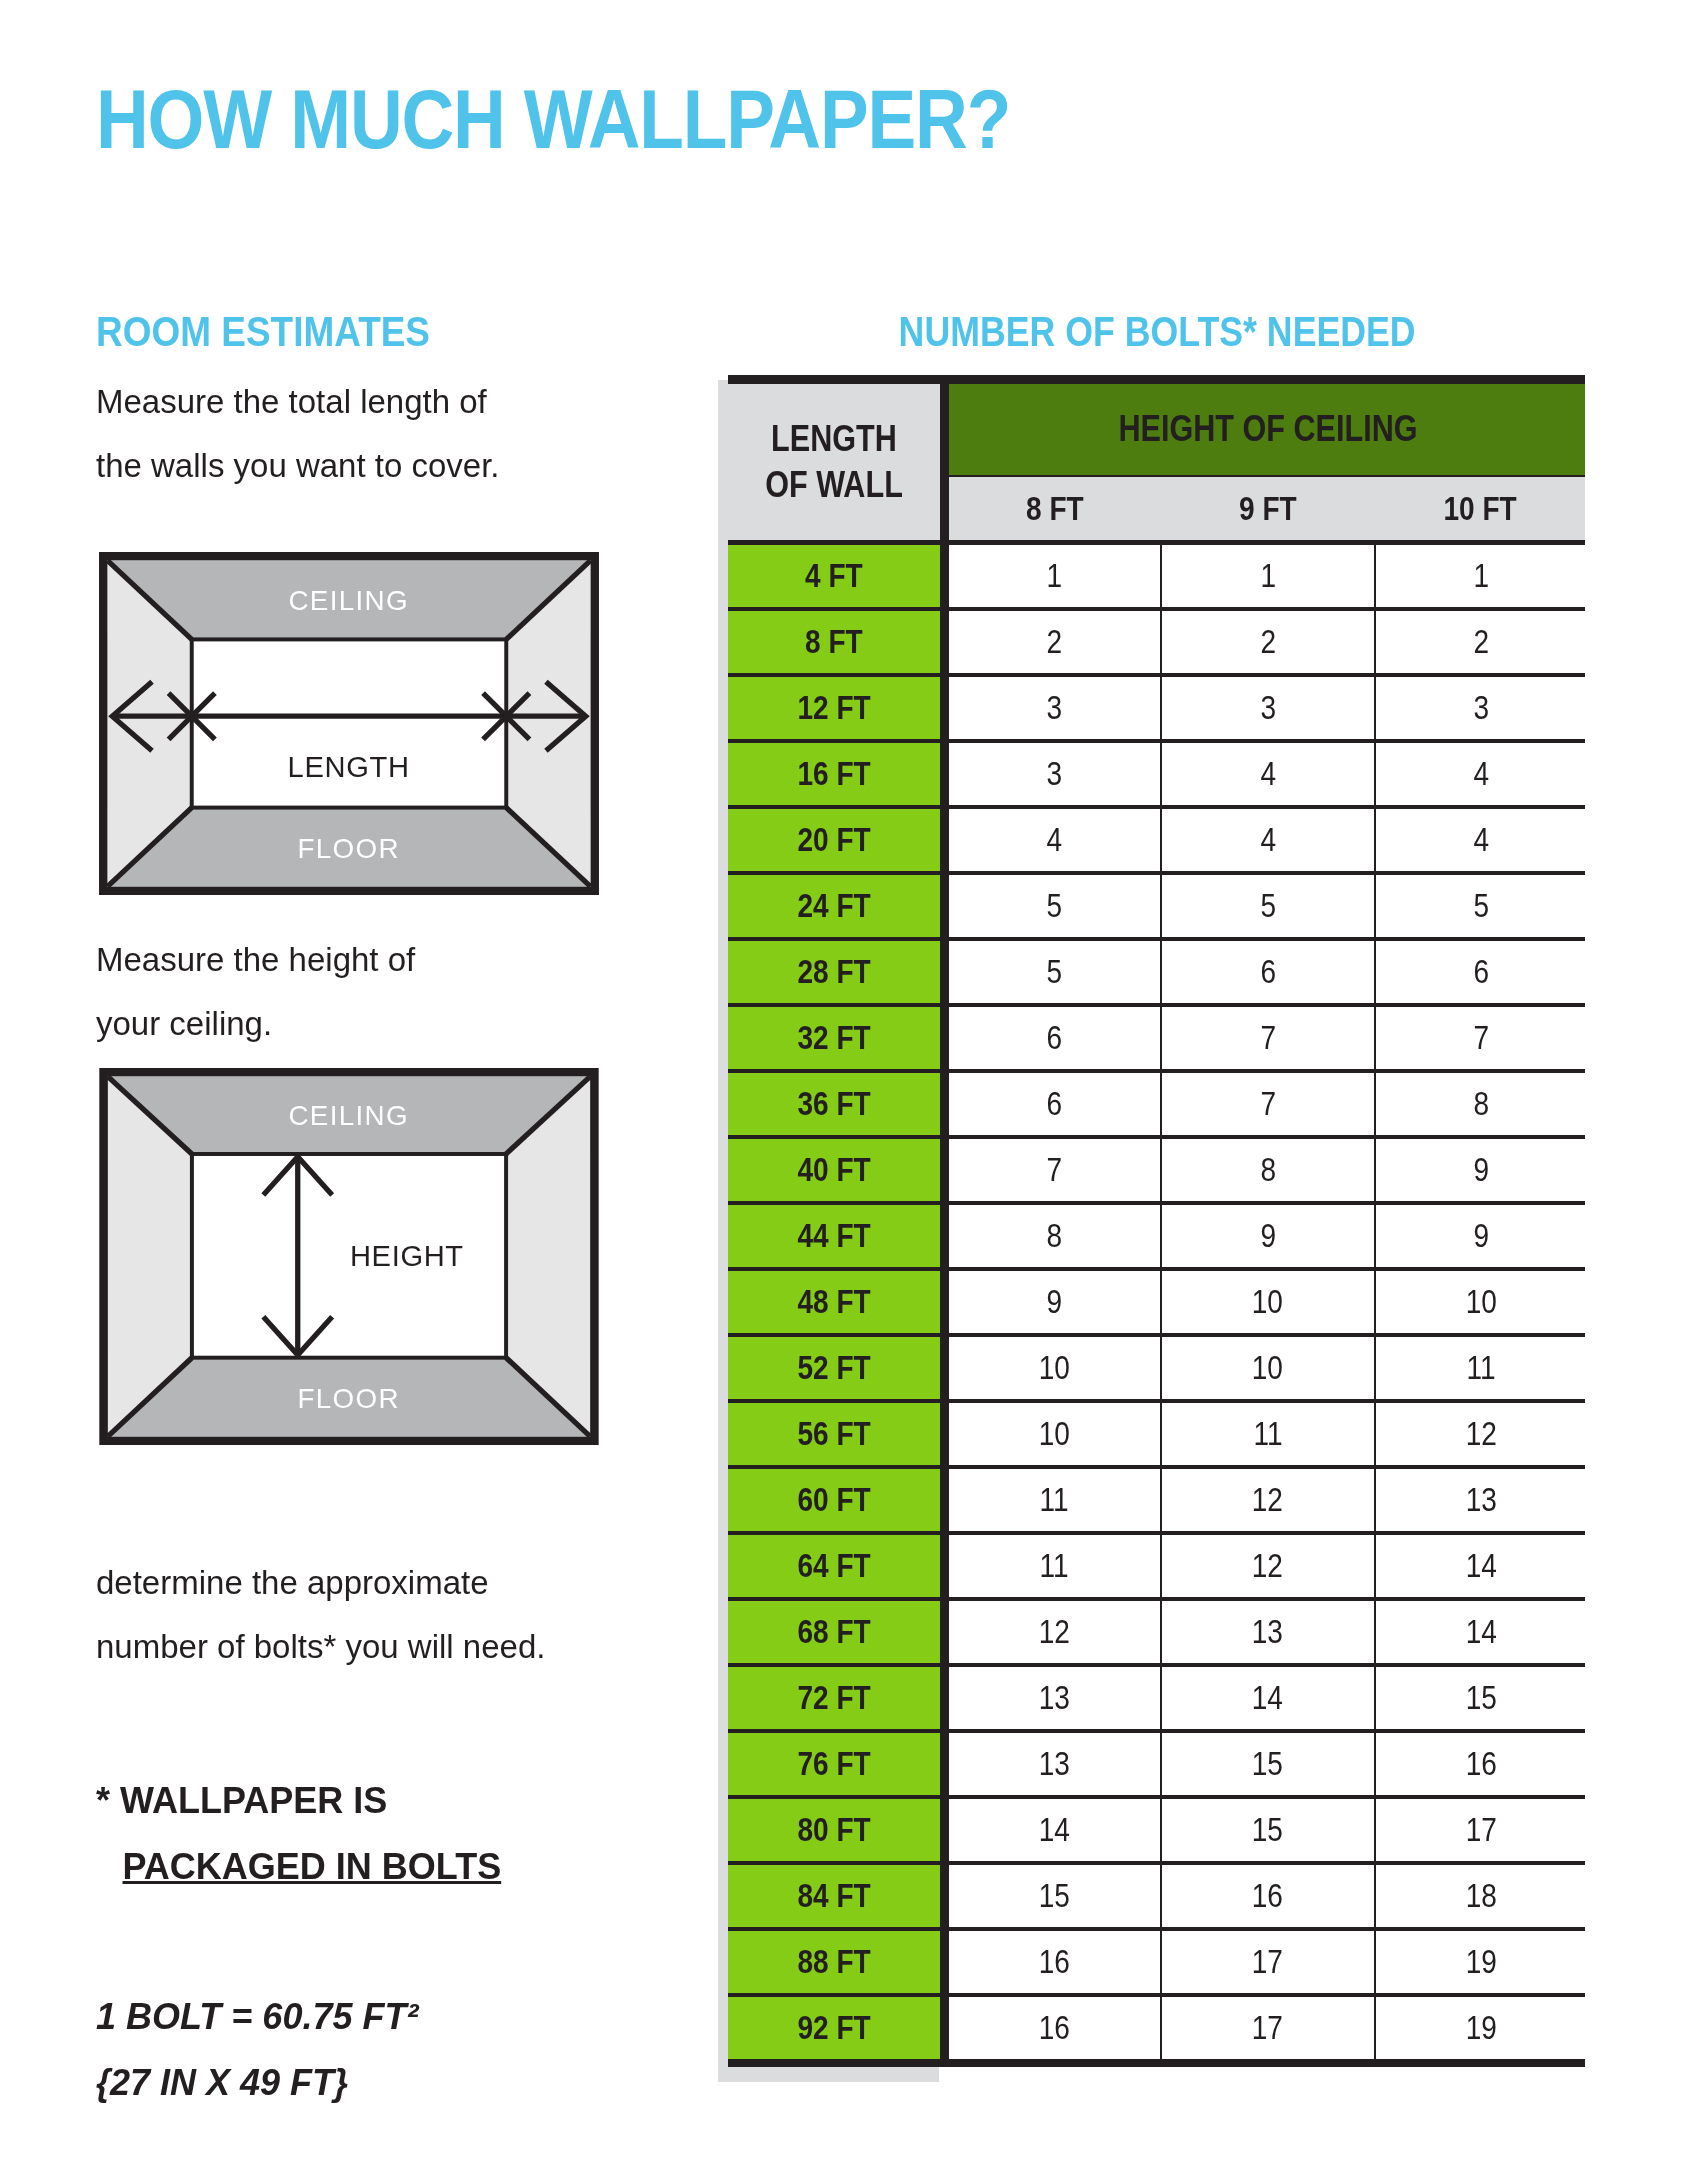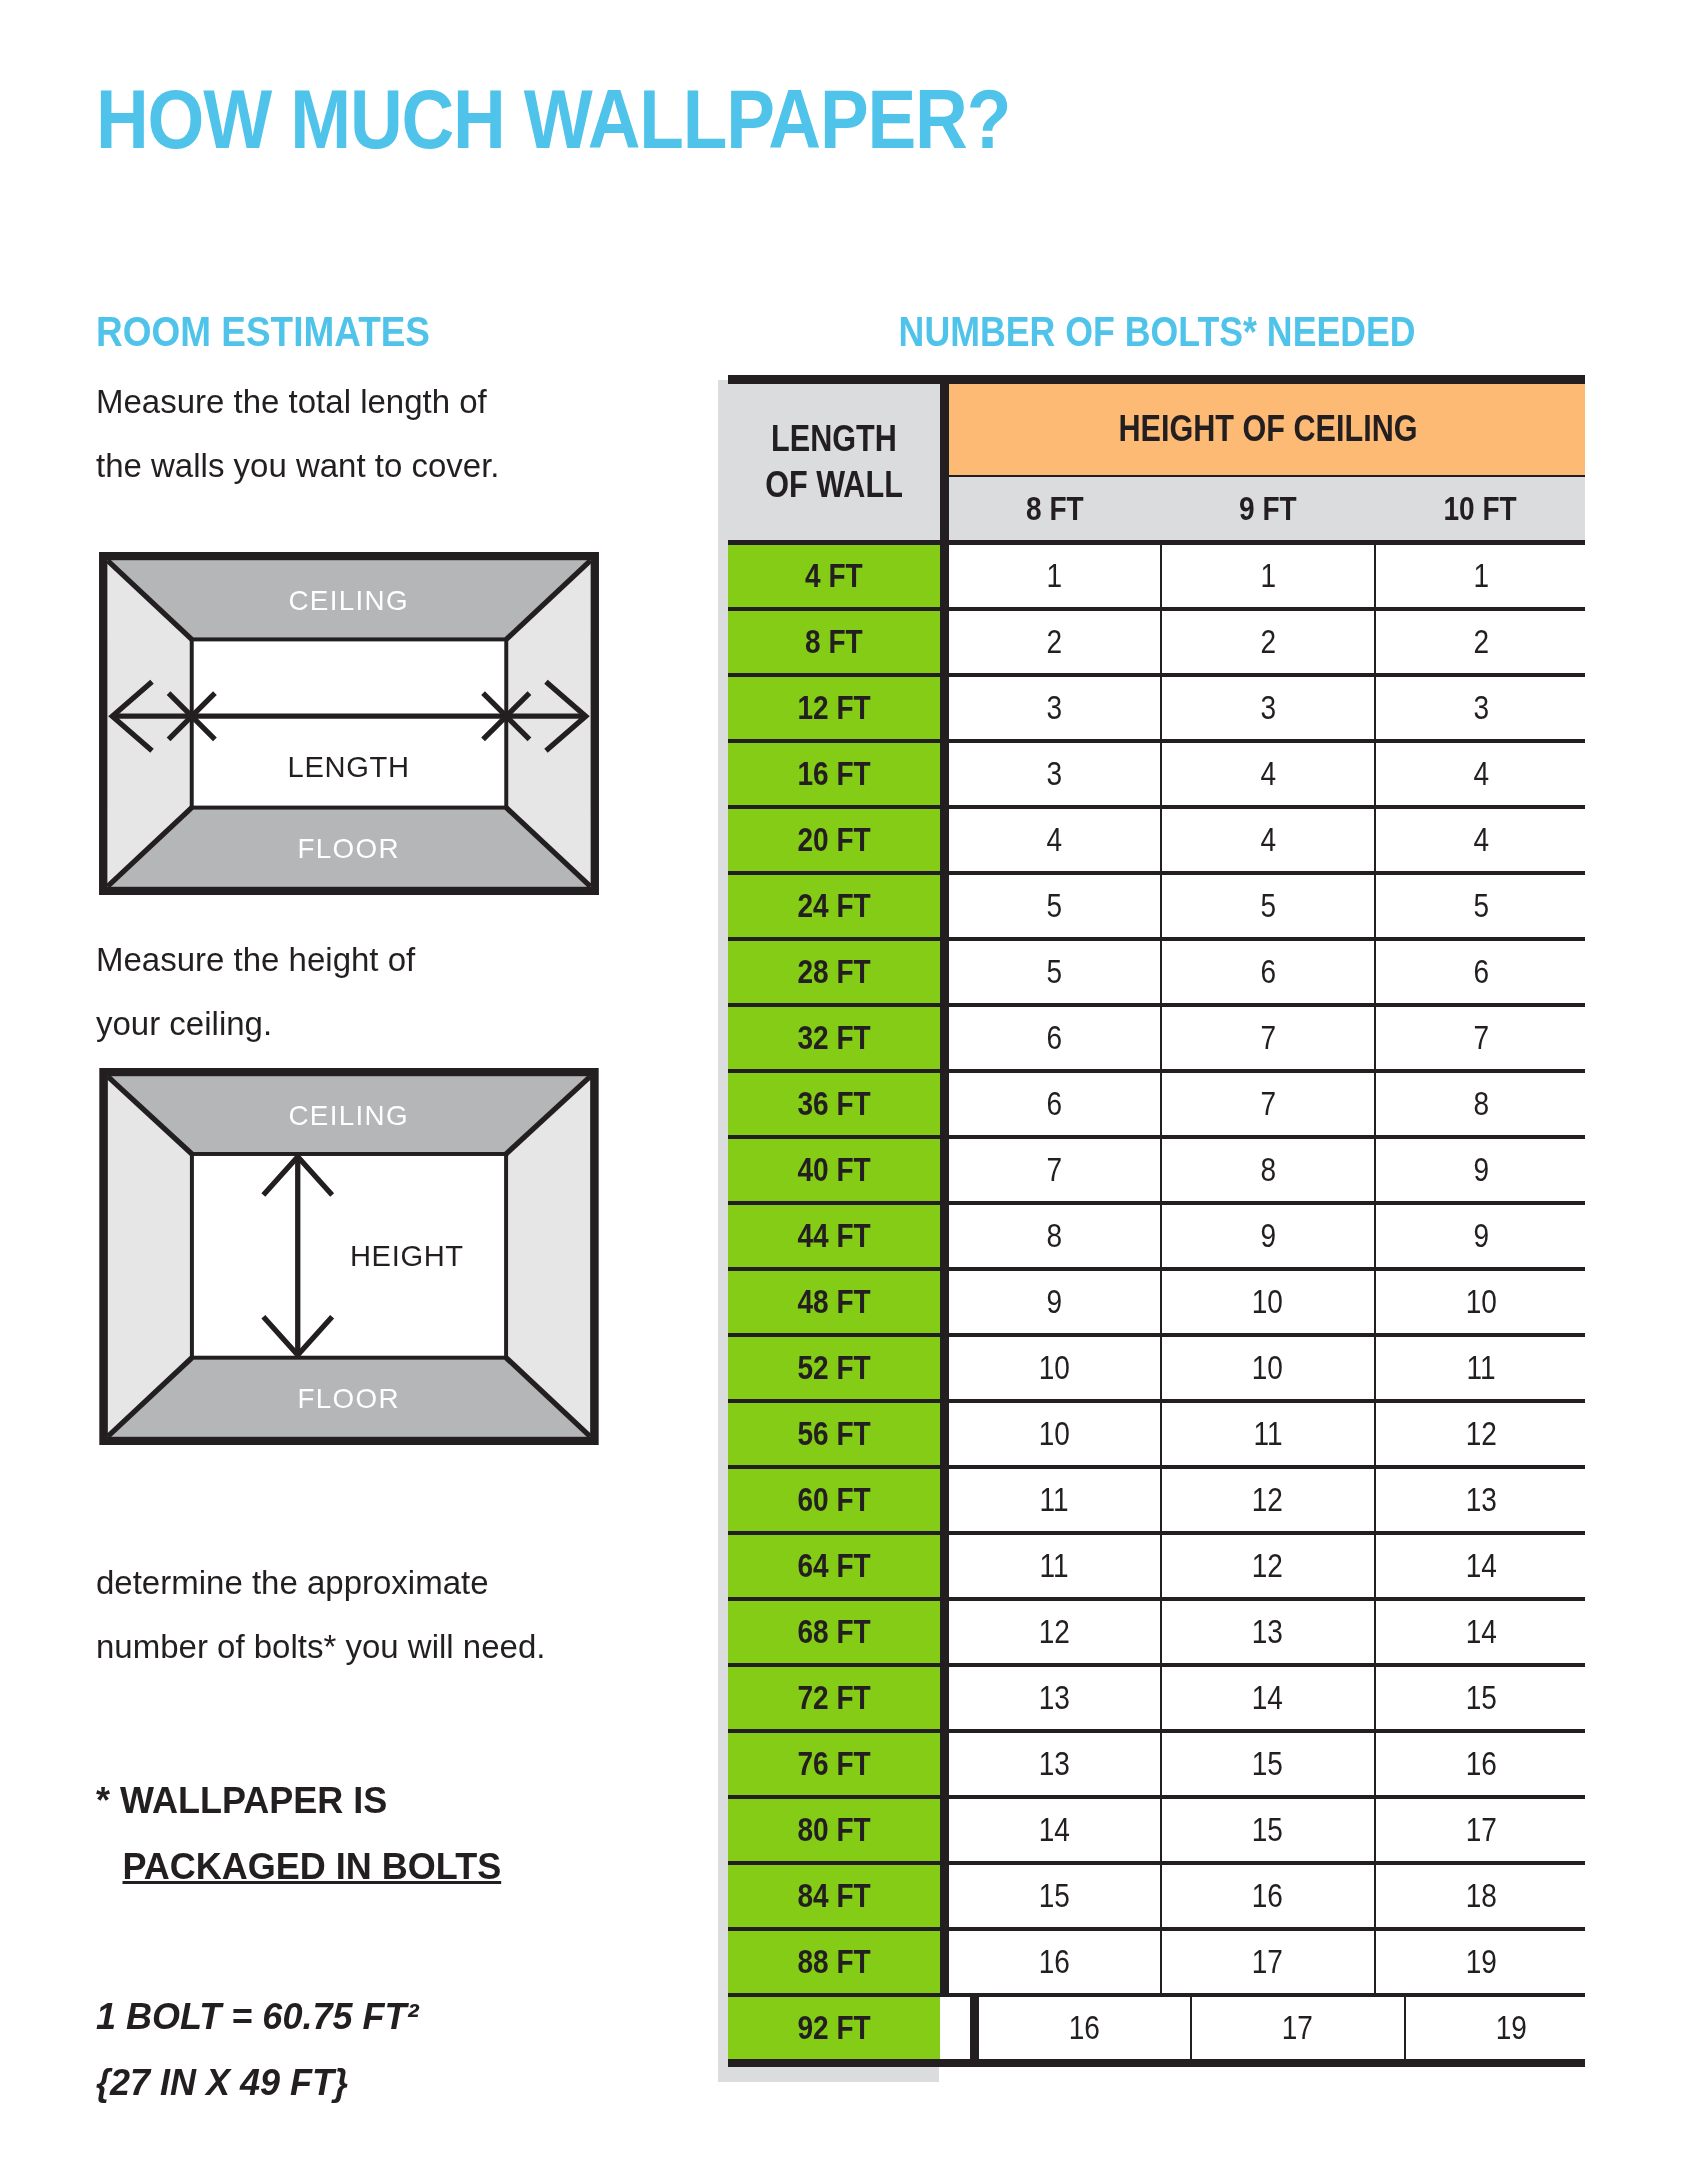--- a/index.html
+++ b/index.html
@@ -28,33 +28,33 @@
   .gray-underlay{left:718px;top:380px;width:221px;height:1702px;background:#DBDCDE;}
   .btable{left:728px;top:375px;width:859px;}
   .topbar{height:8.6px;background:#231F20;}
   .bhead{display:grid;grid-template-columns:212px 8.6px 1fr;}
   .bhead .label-cell{
     background:#DBDCDE;display:flex;flex-direction:column;justify-content:center;align-items:center;
     font-size:36px;font-weight:700;line-height:46px;
   }
   .vdiv{background:#231F20;}
   .head-right .spanhead{
-    height:91px;background:#fdba74;display:flex;align-items:center;justify-content:center;
+    height:91px;background:#4d7c0f;display:flex;align-items:center;justify-content:center;
     font-size:36px;font-weight:700;
   }
   .head-right .thindiv{height:2.6px;background:#231F20;}
   .head-right .ftrow{
     height:63px;background:#DBDCDE;display:grid;grid-template-columns:1fr 1fr 1fr;
   }
   .head-right .ftrow .ftcell{
     display:flex;align-items:center;justify-content:center;font-size:33px;font-weight:700;
   }
   .hsep{height:4.6px;background:#231F20;}
   .drow{display:grid;grid-template-columns:212px 8.6px 1fr 2px 1fr 2px 1fr;height:62px;border-bottom:4.6px solid #231F20;}
-  .drow:last-child{border-bottom:none;gap:30px;}
+  .drow:last-child{border-bottom:none;}
   .drow .rlabel{
     background:#84cc16;display:flex;align-items:center;justify-content:center;
     font-size:33px;font-weight:700;
   }
   .drow .val{
     background:#ffffff;display:flex;align-items:center;justify-content:center;font-size:33px;font-weight:400;
   }
   .botbar{height:8px;background:#231F20;}
 
   .diagram{position:absolute;}

